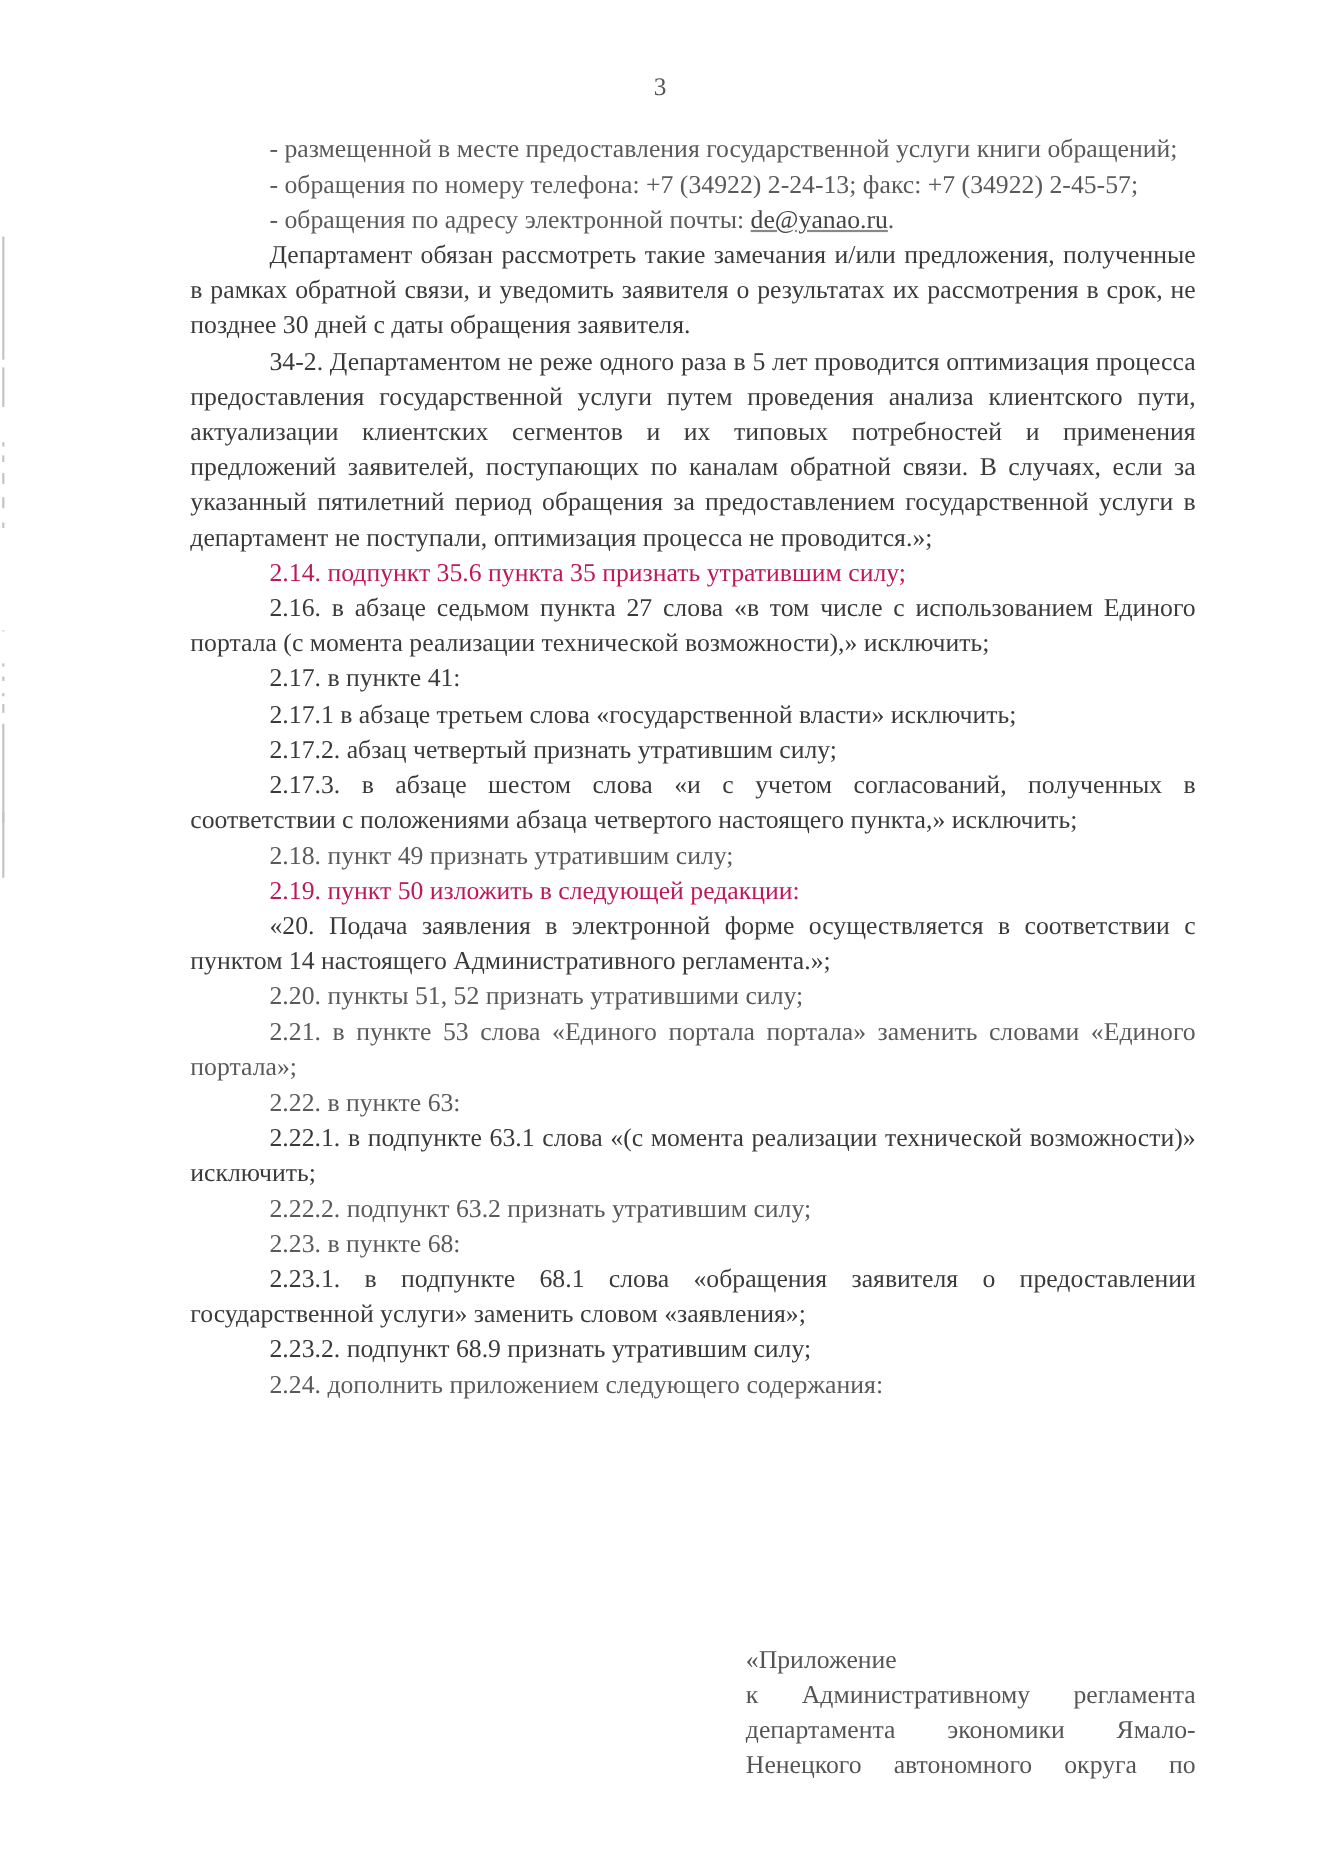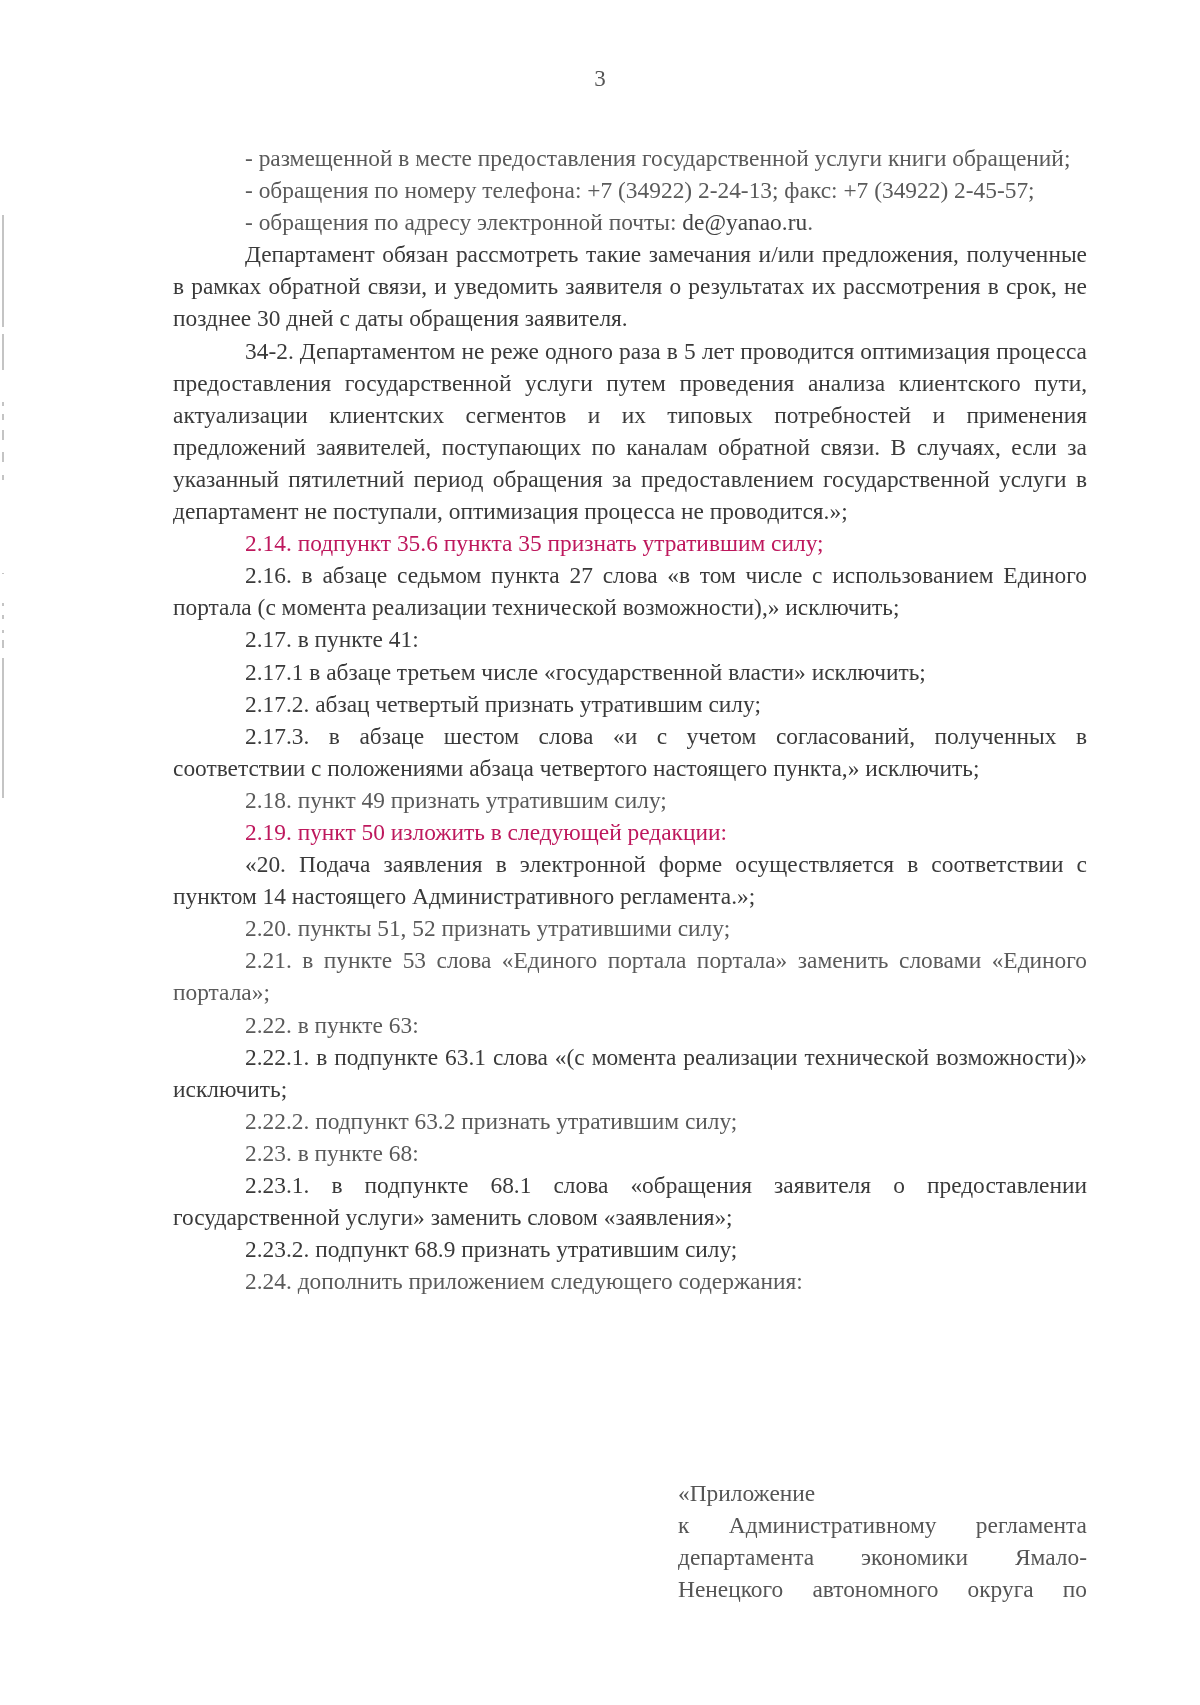--- a/index.html
+++ b/index.html
@@ -27,53 +27,55 @@
       left: 0;
       width: 1200px;
       text-align: center;
       font-size: 23px;
       color: #555;
       letter-spacing: 0;
     }
     .body-text {
       position: absolute;
       left: 173px;
-      top: 142px;
+      top: 120px;
       width: 914px;
       font-size: 23.4px;
       line-height: 32.1px;
     }
     .p {
       margin: 0;
       text-align: justify;
       text-indent: 72px;
     }
     .dark { color: #be185d; }
     .light { color: #5a5a5a; }
     .email {
+      text-decoration: underline;
       text-decoration-color: #888;
       color: #444;
     }
     .appendix {
       position: absolute;
       left: 678px;
       top: 1477px;
       width: 409px;
       font-size: 23.4px;
       line-height: 32.1px;
       color: #555;
     }
     .appendix .line {
       margin: 0;
       text-align: justify;
       text-align-last: justify;
     }
     .appendix .line.first {
       text-align: left;
       text-align-last: left;
+      margin-top: 16px;
     }
     .scan-mark {
       position: absolute;
       left: 2px;
       width: 2px;
       background: #c4c4c4;
     }
   </style>
 </head>
 <body>
@@ -99,21 +101,21 @@
 
   <div class="body-text">
     <p class="p light">- размещенной в месте предоставления государственной услуги книги обращений;</p>
     <p class="p light">- обращения по номеру телефона: +7 (34922) 2-24-13; факс: +7 (34922) 2-45-57;</p>
     <p class="p light"><span>- обращения по адресу электронной почты: </span><span class="email">de@yanao.ru</span><span>.</span></p>
     <p class="p">Департамент обязан рассмотреть такие замечания и/или предложения, полученные в рамках обратной связи, и уведомить заявителя о результатах их рассмотрения в срок, не позднее 30 дней с даты обращения заявителя.</p>
     <p class="p">34-2. Департаментом не реже одного раза в 5 лет проводится оптимизация процесса предоставления государственной услуги путем проведения анализа клиентского пути, актуализации клиентских сегментов и их типовых потребностей и применения предложений заявителей, поступающих по каналам обратной связи. В случаях, если за указанный пятилетний период обращения за предоставлением государственной услуги в департамент не поступали, оптимизация процесса не проводится.»;</p>
     <p class="p dark">2.14. подпункт 35.6 пункта 35 признать утратившим силу;</p>
     <p class="p">2.16. в абзаце седьмом пункта 27 слова «в том числе с использованием Единого портала (с момента реализации технической возможности),» исключить;</p>
     <p class="p">2.17. в пункте 41:</p>
-    <p class="p">2.17.1 в абзаце третьем числе «государственной власти» исключить;</p>
+    <p class="p">2.17.1 в абзаце третьем слова «государственной власти» исключить;</p>
     <p class="p">2.17.2. абзац четвертый признать утратившим силу;</p>
     <p class="p">2.17.3. в абзаце шестом слова «и с учетом согласований, полученных в соответствии с положениями абзаца четвертого настоящего пункта,» исключить;</p>
     <p class="p light">2.18. пункт 49 признать утратившим силу;</p>
     <p class="p dark">2.19. пункт 50 изложить в следующей редакции:</p>
     <p class="p">«20. Подача заявления в электронной форме осуществляется в соответствии с пунктом 14 настоящего Административного регламента.»;</p>
     <p class="p light">2.20. пункты 51, 52 признать утратившими силу;</p>
     <p class="p light">2.21. в пункте 53 слова «Единого портала портала» заменить словами «Единого портала»;</p>
     <p class="p light">2.22. в пункте 63:</p>
     <p class="p">2.22.1. в подпункте 63.1 слова «(с момента реализации технической возможности)» исключить;</p>
     <p class="p light">2.22.2. подпункт 63.2 признать утратившим силу;</p>

